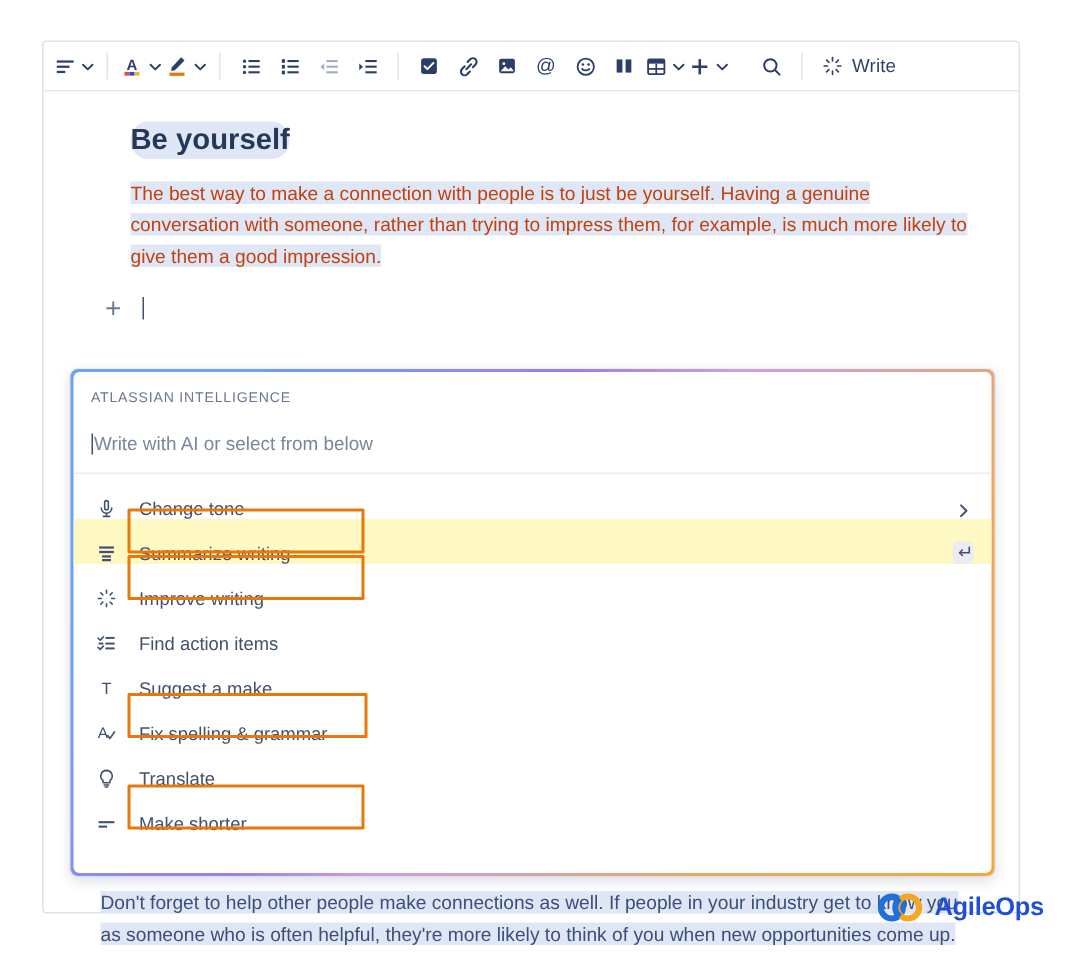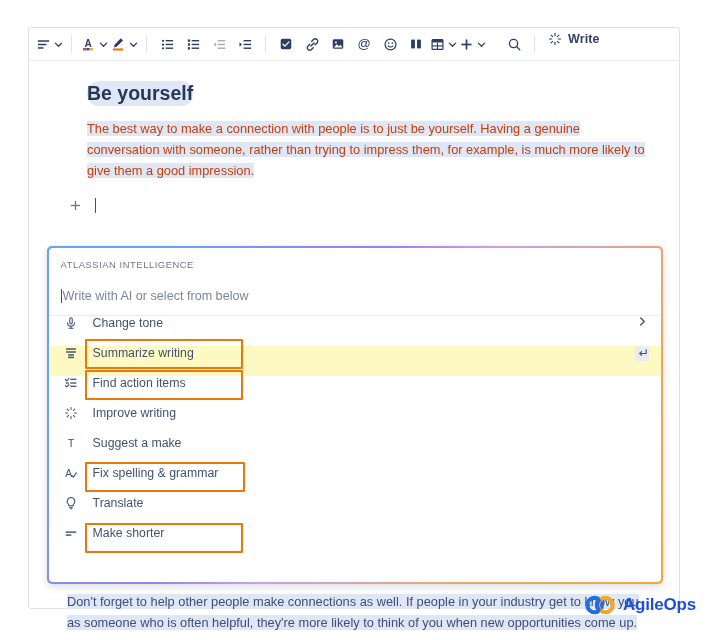--- a/index.html
+++ b/index.html
@@ -35,23 +35,23 @@
     cursor:pointer;
     position:relative;
   }
   .tb-btn svg{display:block;}
   .tb-sep{
     width:1px;height:18px;background:#e1e4ea;margin:0 7px;flex:0 0 auto;
   }
   .caret{margin-left:3px;display:flex;align-items:center;}
   .tb-group{display:flex;align-items:center;}
   #write-btn{
-    display:flex;gap:6px;
+    display:flex;align-items:center;gap:6px;
     height:24px;padding:0 6px;border-radius:3px;cursor:pointer;
-    color:#2c3e68;font-size:12.5px;font-weight:bold;
+    color:#2c3e68;font-size:12.5px;
   }
   #write-btn .wlabel{font-size:12.5px;color:#334267;letter-spacing:.1px;}
 
   
   #doc-body{
     position:relative;
     padding:14px 22px 0 22px;
     height:547px;
     box-sizing:border-box;
   }
@@ -97,21 +97,21 @@
     height:38px;display:flex;align-items:center;
     padding:0 12px;border-bottom:1px solid #ebecf0;
   }
   #ai-input-caret{width:1px;height:14px;background:#42526e;margin-right:1px;}
   #ai-placeholder{font-size:12.6px;color:#7a869a;}
   #ai-section-label{
     font-size:9.4px;color:#6b778c;letter-spacing:.55px;
     padding:11px 0 7px 12px;text-transform:uppercase;
   }
   .ai-item{
-    height:30px;display:flex;align-items:flex-start;
+    height:30px;display:flex;align-items:flex-end;
     padding:0 12px 0 12px;cursor:pointer;position:relative;
     box-sizing:border-box;
   }
   .ai-item.active{background:#fef9c3;}
   .ai-ico{
     width:20px;flex:0 0 20px;display:flex;align-items:center;justify-content:center;
     color:#42526e;
   }
   .ai-label{
     font-size:12.3px;color:#42526e;margin-left:12px;flex:1 1 auto;
@@ -393,52 +393,52 @@
                   <svg width="11" height="11" viewBox="0 0 12 12">
                     <path d="M10 2 V6 H3" stroke="#42526e" stroke-width="1.2" fill="none" stroke-linecap="round" stroke-linejoin="round"></path>
                     <path d="M5 4 L3 6 L5 8" stroke="#42526e" stroke-width="1.2" fill="none" stroke-linecap="round" stroke-linejoin="round"></path>
                   </svg>
                 </div>
               </div>
             </div>
             <div class="ai-item">
               <div class="ai-ico">
                 <svg width="14" height="14" viewBox="0 0 16 16">
-                  <path d="M1.6 4 L3.2 5.5 L5.6 3" stroke="#42526e" stroke-width="1.3" fill="none" stroke-linecap="round" stroke-linejoin="round"></path>
-                  <path d="M1.6 11 L3.2 12.5 L5.6 10" stroke="#42526e" stroke-width="1.3" fill="none" stroke-linecap="round" stroke-linejoin="round"></path>
-                  <rect x="7.2" y="3" width="7" height="1.5" fill="#42526e"></rect>
-                  <rect x="7.2" y="7.3" width="7" height="1.5" fill="#42526e"></rect>
-                  <rect x="7.2" y="11" width="7" height="1.5" fill="#42526e"></rect>
-                  <rect x="2" y="7.3" width="3.6" height="1.5" fill="#42526e"></rect>
-                </svg>
-              </div>
-              <div class="ai-label">Find action items</div>
-              <div class="ai-right"></div>
-            </div>
-            <div class="ai-item">
-              <div class="ai-ico">
-                <svg width="14" height="14" viewBox="0 0 16 16">
                   <g stroke="#42526e" stroke-width="1.2" stroke-linecap="round">
                     <line x1="8" y1="1.8" x2="8" y2="4"></line>
                     <line x1="8" y1="12" x2="8" y2="14.2"></line>
                     <line x1="1.8" y1="8" x2="4" y2="8"></line>
                     <line x1="12" y1="8" x2="14.2" y2="8"></line>
                     <line x1="3.6" y1="3.6" x2="5.2" y2="5.2"></line>
                     <line x1="10.8" y1="10.8" x2="12.4" y2="12.4"></line>
                     <line x1="12.4" y1="3.6" x2="10.8" y2="5.2"></line>
                     <line x1="5.2" y1="10.8" x2="3.6" y2="12.4"></line>
                   </g>
                 </svg>
               </div>
               <div class="ai-label">Improve writing</div>
               <div class="ai-right"></div>
             </div>
             <div class="ai-item">
               <div class="ai-ico">
                 <svg width="14" height="14" viewBox="0 0 16 16">
+                  <path d="M1.6 4 L3.2 5.5 L5.6 3" stroke="#42526e" stroke-width="1.3" fill="none" stroke-linecap="round" stroke-linejoin="round"></path>
+                  <path d="M1.6 11 L3.2 12.5 L5.6 10" stroke="#42526e" stroke-width="1.3" fill="none" stroke-linecap="round" stroke-linejoin="round"></path>
+                  <rect x="7.2" y="3" width="7" height="1.5" fill="#42526e"></rect>
+                  <rect x="7.2" y="7.3" width="7" height="1.5" fill="#42526e"></rect>
+                  <rect x="7.2" y="11" width="7" height="1.5" fill="#42526e"></rect>
+                  <rect x="2" y="7.3" width="3.6" height="1.5" fill="#42526e"></rect>
+                </svg>
+              </div>
+              <div class="ai-label">Find action items</div>
+              <div class="ai-right"></div>
+            </div>
+            <div class="ai-item">
+              <div class="ai-ico">
+                <svg width="14" height="14" viewBox="0 0 16 16">
                   <text x="8" y="12.4" font-family="Liberation Sans, sans-serif" font-size="12.5" fill="#42526e" text-anchor="middle">T</text>
                 </svg>
               </div>
               <div class="ai-label">Suggest a make</div>
               <div class="ai-right"></div>
             </div>
             <div class="ai-item">
               <div class="ai-ico">
                 <svg width="15" height="15" viewBox="0 0 16 16">
                   <text x="6" y="11.6" font-family="Liberation Sans, sans-serif" font-size="11" fill="#42526e" text-anchor="middle">A</text>

